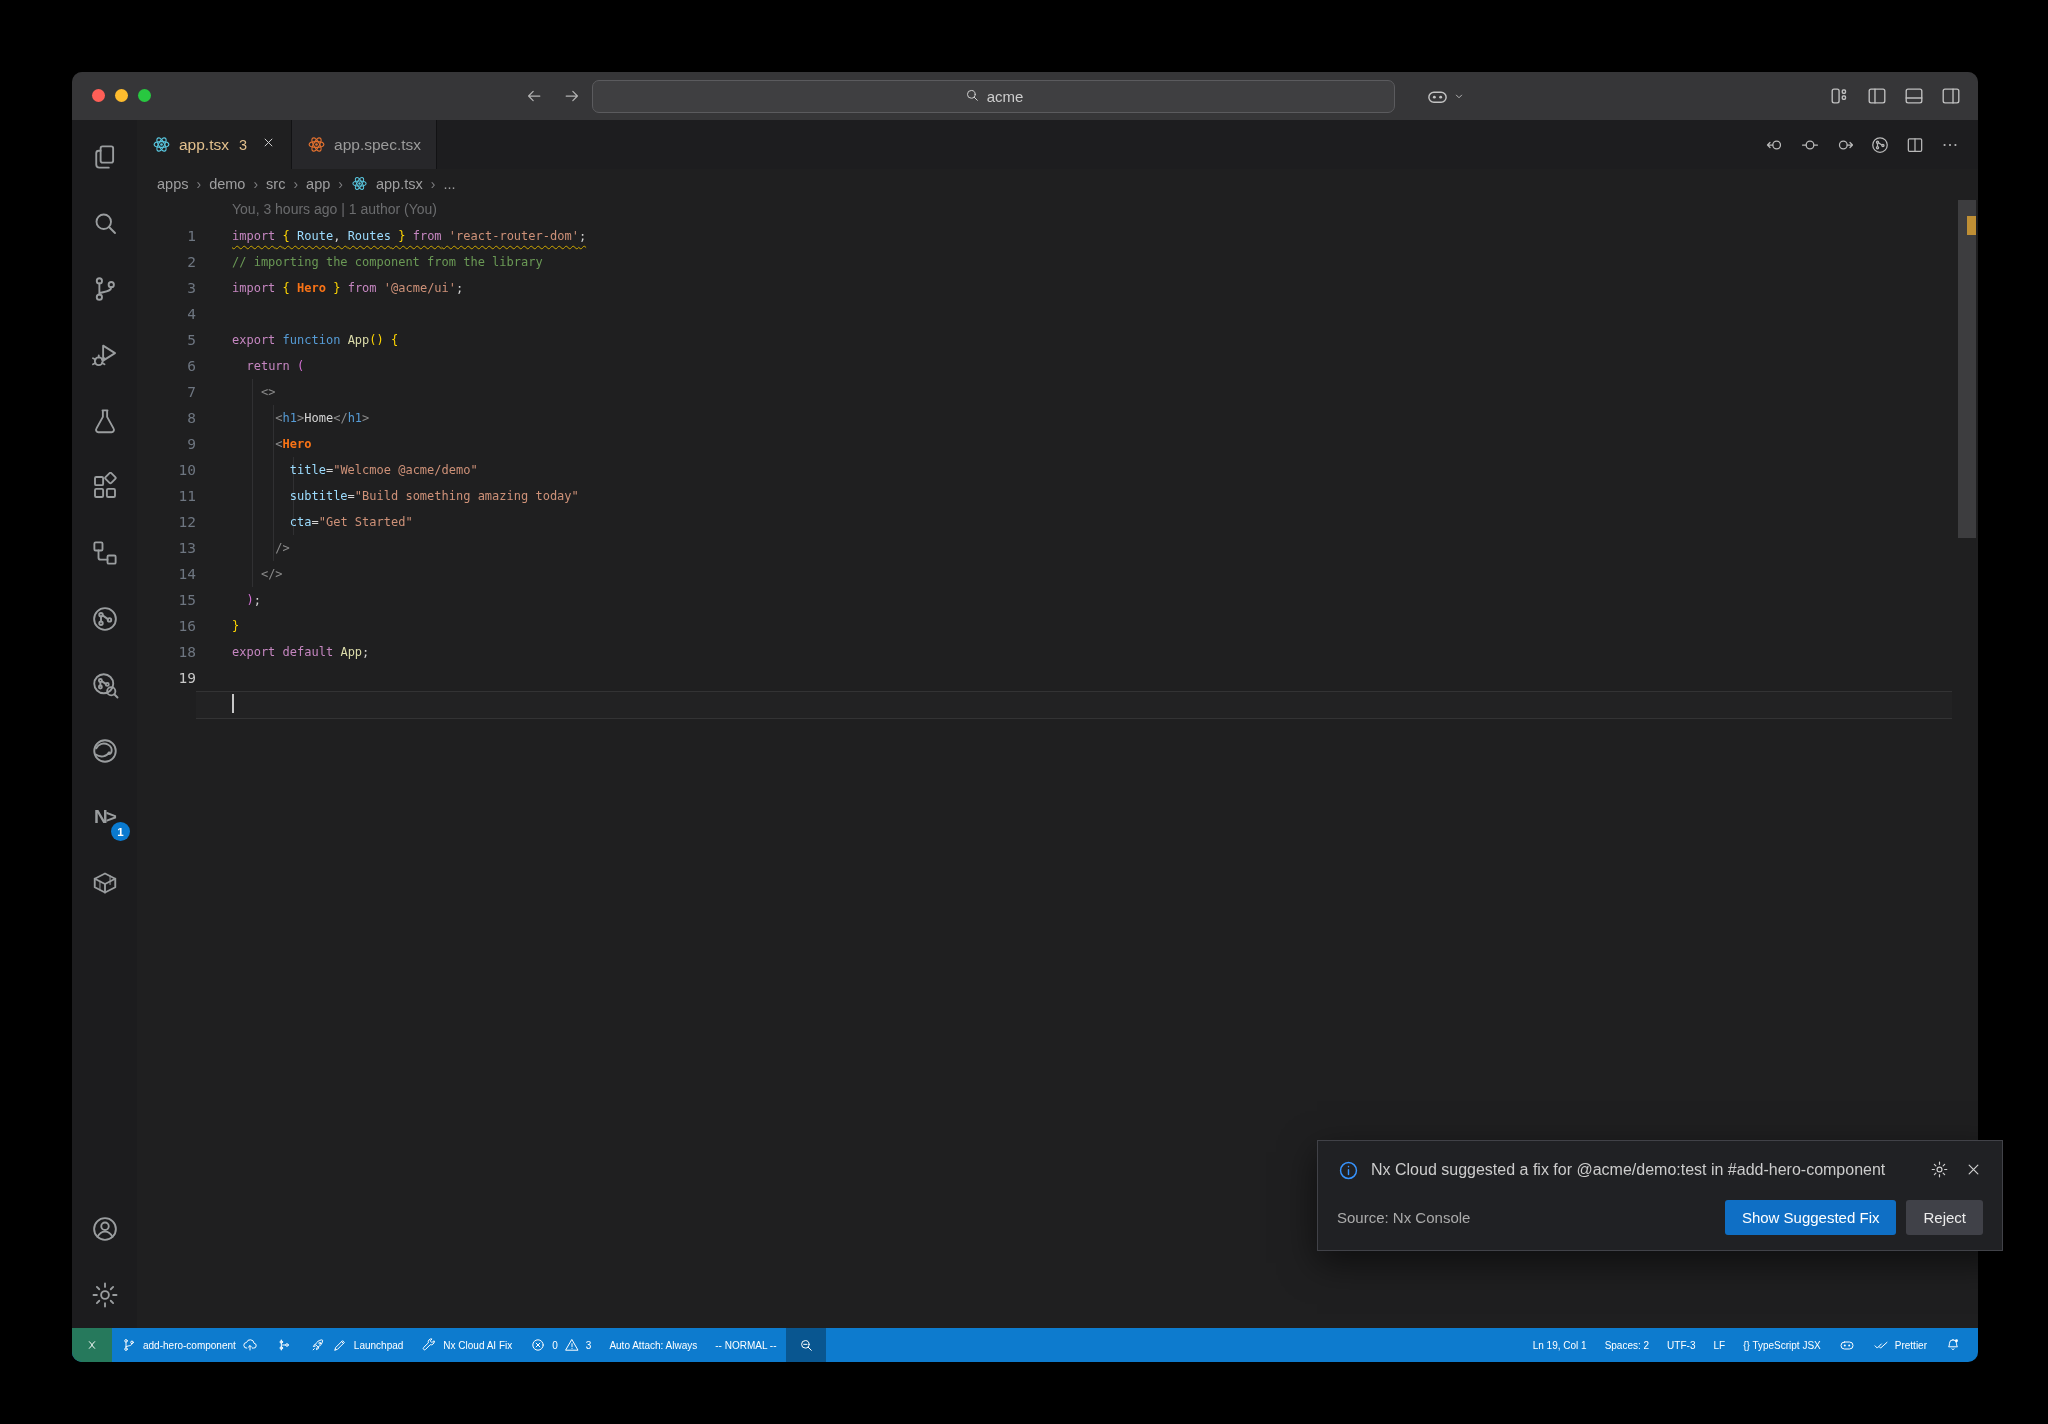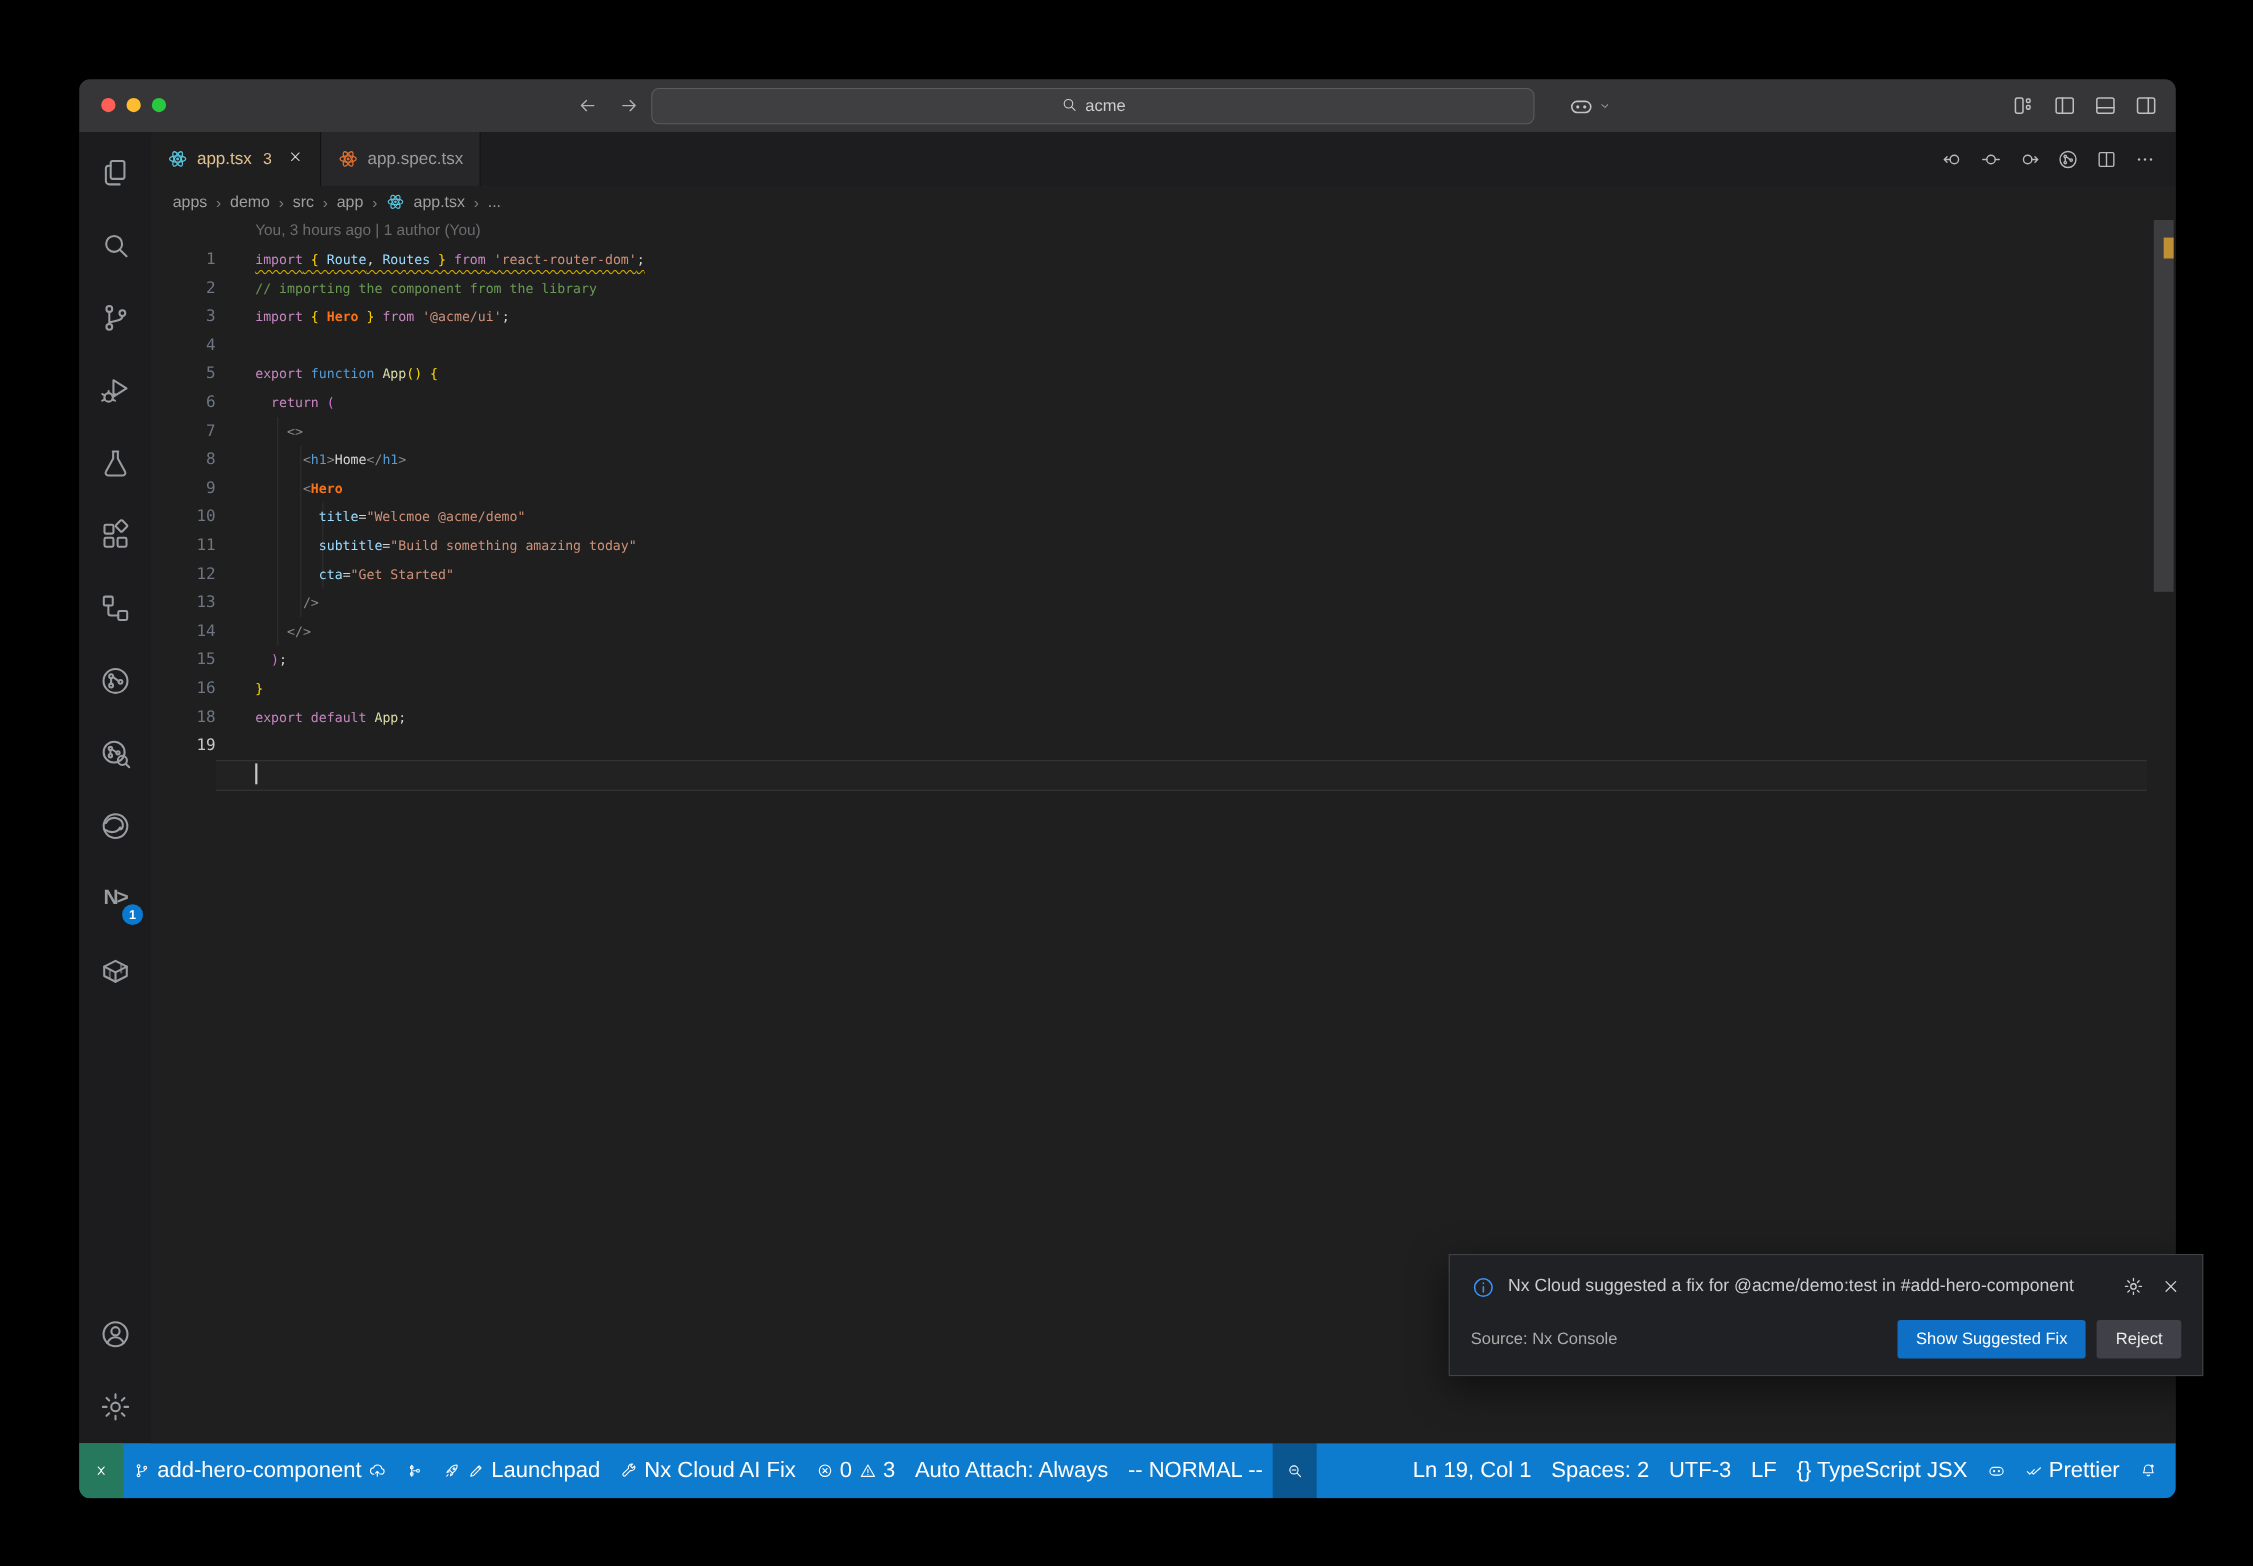--- a/index.html
+++ b/index.html
@@ -44,21 +44,21 @@
   .tk-varb{color:#f97316;font-weight:bold;} .tk-str{color:#CE9178;} .tk-com{color:#6A9955;}
   .tk-fn{color:#DCDCAA;} .tk-y{color:#FFD602;} .tk-p{color:#D670D6;}
   .tk-gray{color:#8a8a8a;} .tk-w{color:#d4d4d4;}
   .squig{text-decoration:underline wavy #cca700 1px;text-underline-offset:5px;}
   .guide{position:absolute;width:1px;background:#303032;}
   .curline{position:absolute;left:59px;right:26px;height:26px;border-top:1px solid rgba(255,255,255,.08);border-bottom:1px solid rgba(255,255,255,.08);background:rgba(255,255,255,.015);}
   .cursor{position:absolute;width:2px;height:19px;background:#c7c7c7;}
   .vthumb{position:absolute;right:2px;top:2px;width:18px;height:338px;background:rgba(125,125,132,.32);}
   .warnmark{position:absolute;right:2px;top:18px;width:9px;height:19px;background:#bf8f35;}
   
-  .statusbar{height:50px;background:#0d7bce;display:flex;align-items:stretch;color:#fff;font-size:20px;flex:none;}
+  .statusbar{height:34px;background:#0d7bce;display:flex;align-items:stretch;color:#fff;font-size:10px;flex:none;}
   .sb-item{display:flex;align-items:center;gap:6px;padding:0 9px;white-space:nowrap;}
   .sb-remote{background:#26795c;padding:0 12px;}
   .sb-zoom{background:rgba(0,0,0,.30);padding:0 12px;}
   .sb-right{margin-left:auto;display:flex;align-items:stretch;padding-right:8px;}
   
   .toast{position:absolute;left:1317px;top:1140px;width:646px;background:#202124;border:1px solid #414248;border-radius:0;box-shadow:0 12px 34px rgba(0,0,0,.55);padding:17px 19px 15px 19px;color:#cccccc;font-size:16px;z-index:5;}
   .toast-row1{display:flex;gap:11px;align-items:flex-start;}
   .toast-msg{flex:1;line-height:1.55;}
   .toast-acts{display:flex;gap:15px;color:#cfcfcf;padding-top:2px;}
   .toast-row2{display:flex;align-items:center;margin-top:17px;}

